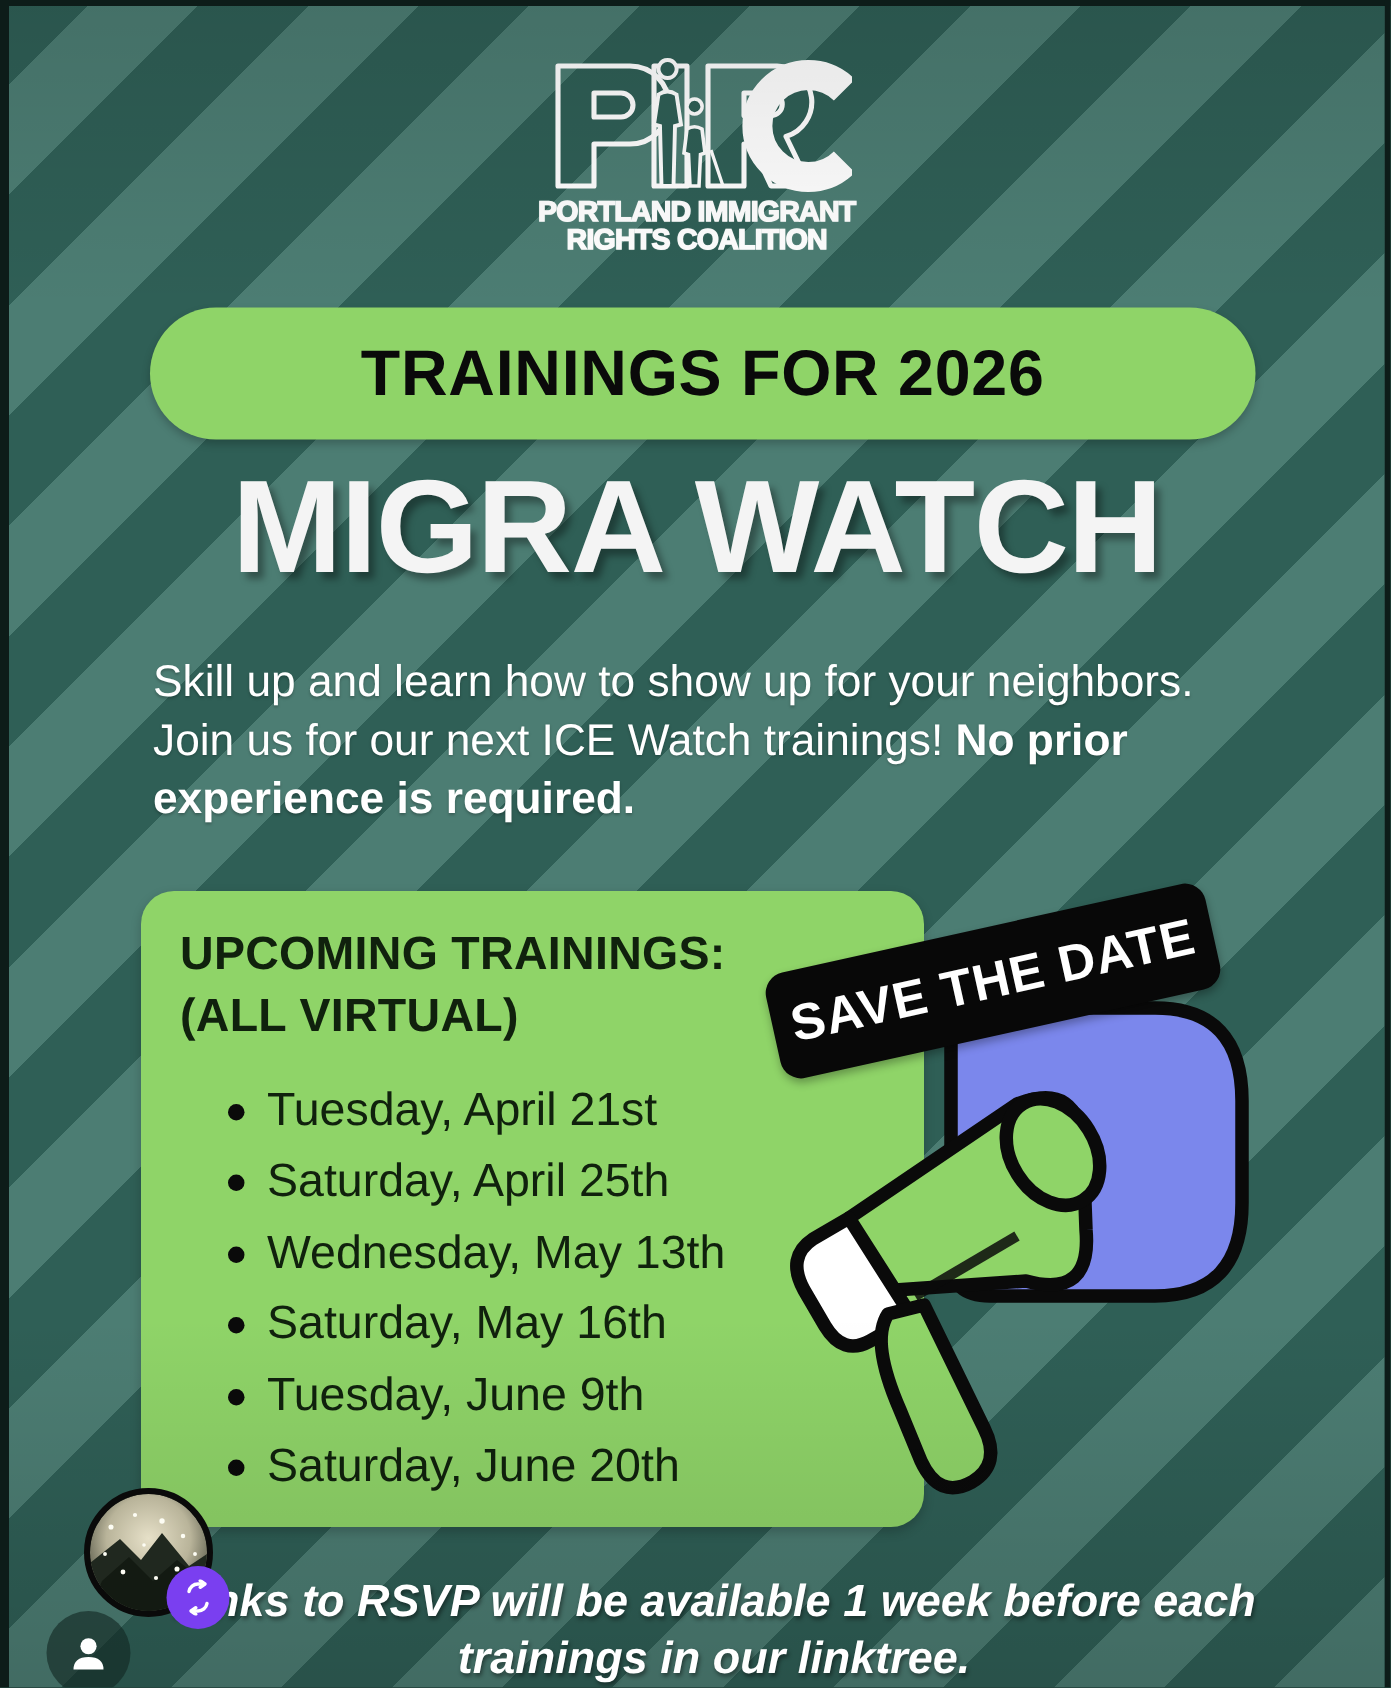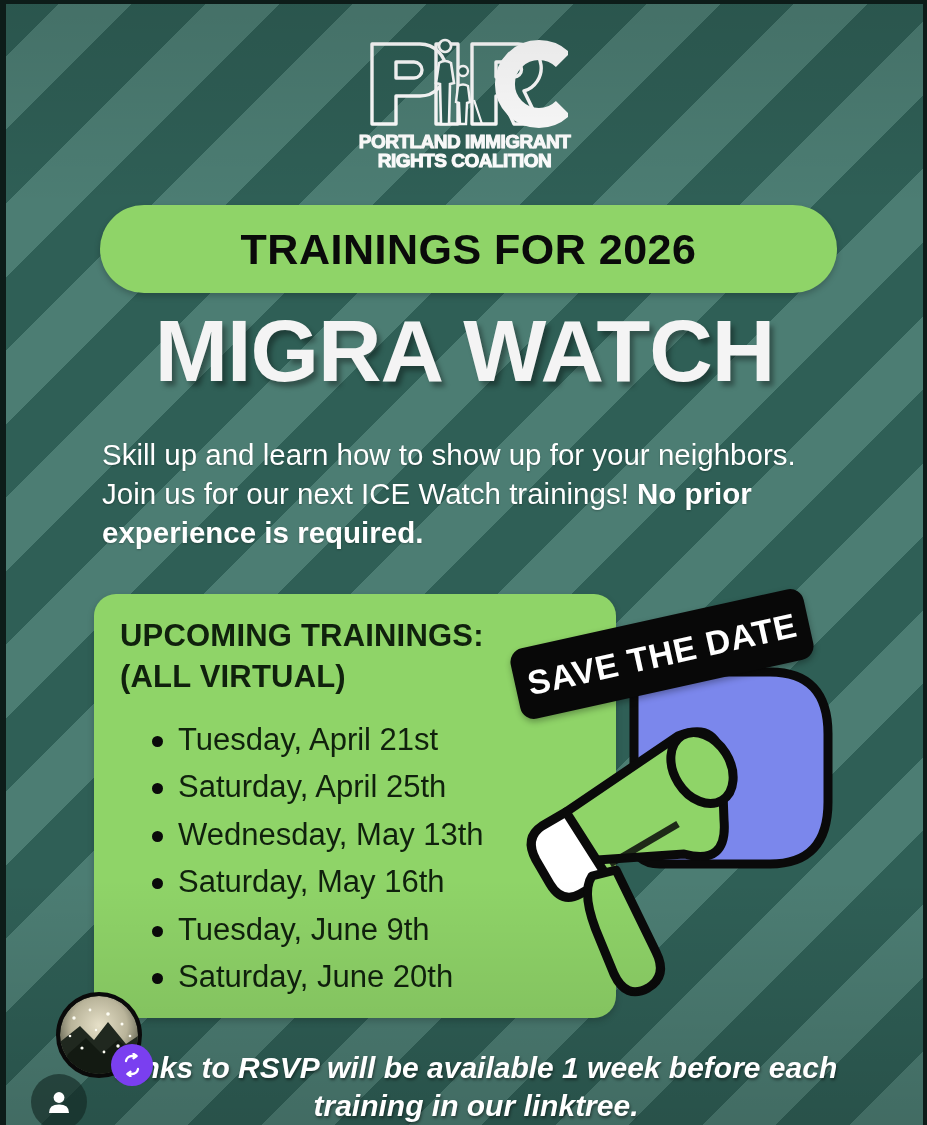--- a/index.html
+++ b/index.html
@@ -291,21 +291,21 @@
 
     <path d="M86 212 q-12 18 8 64 l14 34 q12 26 34 14 q20 -12 8 -36 L110 206 Z" fill="#8fd468" stroke="#0a0a0a" stroke-width="9" stroke-linejoin="round"></path>
   </svg>
 
   <div id="save-badge">
     <span id="save-badge-label">SAVE THE DATE</span>
   </div>
 
   <div id="footer">
     <span>Links to RSVP will be available 1 week before each</span>
-    <span>training in our linktree.</span>
+    <span>trainings in our linktree.</span>
   </div>
 
   <div id="avatar">
     <svg id="avatar-img" width="78" height="78" viewBox="0 0 78 78">
       <defs>
         <clipPath id="avclip">
             <circle cx="39" cy="39" r="39"></circle>
           </clipPath>
         <radialGradient id="avg" cx="50%" cy="38%" r="62%">
           <stop offset="0%" stop-color="#e6e0c8"></stop>

